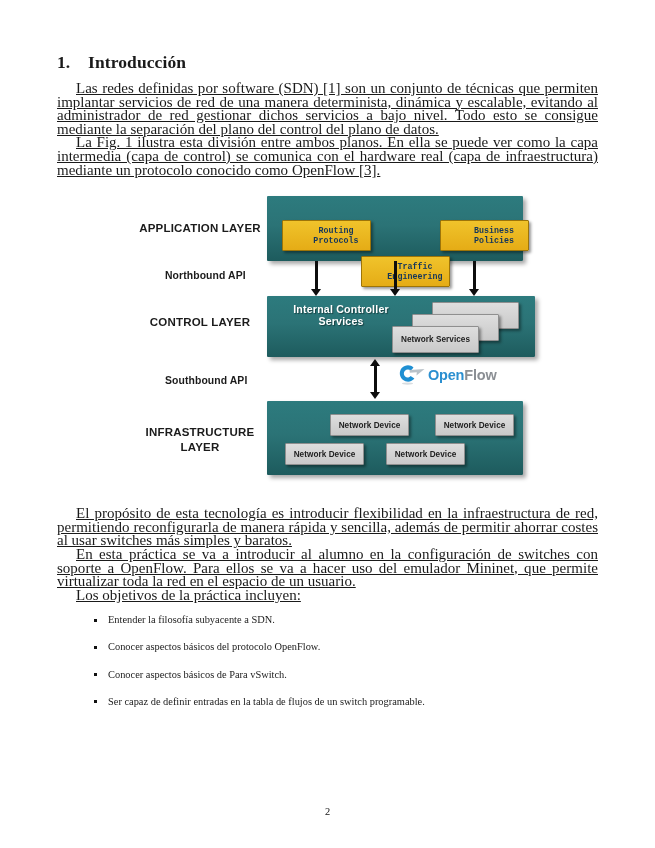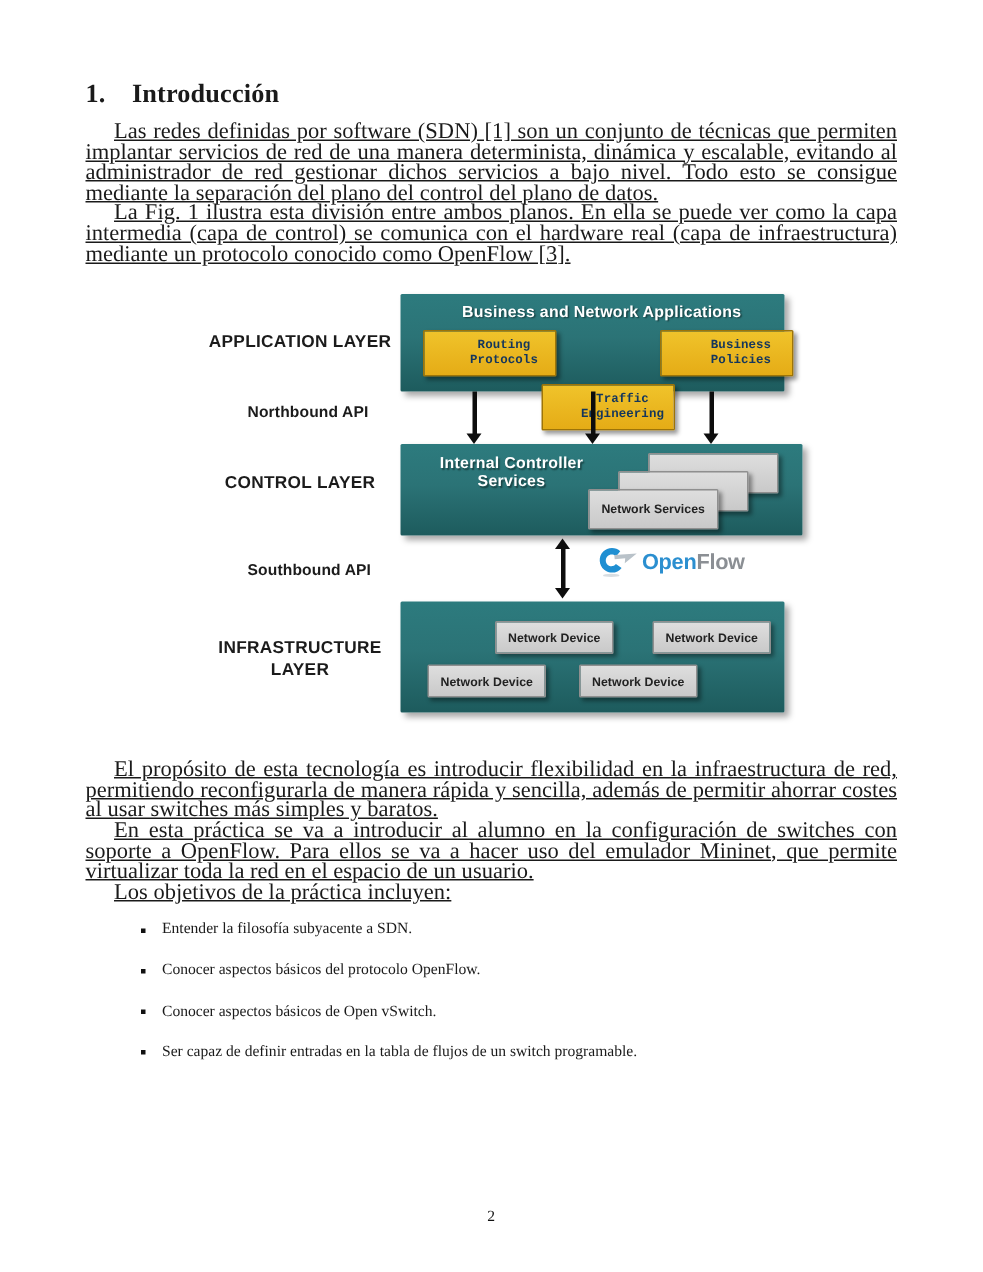--- a/index.html
+++ b/index.html
@@ -238,21 +238,20 @@
     <div class="figure">
 
       <div class="layer-label" style="left:72px; top:36px; width:142px;">APPLICATION LAYER</div>
       <div class="layer-label" style="left:72px; top:130px; width:142px;">CONTROL LAYER</div>
       <div class="layer-label" style="left:72px; top:240px; width:142px;">INFRASTRUCTURE<br>LAYER</div>
 
       <div class="api-label" style="left:108px; top:85px;">Northbound API</div>
       <div class="api-label" style="left:108px; top:190px;">Southbound API</div>
 
       <div class="teal-box" style="left:210px; top:11px; width:256px; height:65px;">
-        <div class="box-title" style="left:41px; top:6px;">Business and Network Applications</div>
         <div class="yellow-box" style="left:15px; top:24px; width:68px; height:29px;">Routing<br>Protocols</div>
         <div class="yellow-box" style="left:94px; top:24px; width:68px; height:29px;margin-top:36px;">Traffic<br>Engineering</div>
         <div class="yellow-box" style="left:173px; top:24px; width:68px; height:29px;">Business<br>Policies</div>
       </div>
 
       <div class="conn" style="left:258px; top:76px; height:31px;"></div>
       <div class="arrow-down" style="left:254px; top:104px;"></div>
       <div class="conn" style="left:337px; top:76px; height:31px;"></div>
       <div class="arrow-down" style="left:333px; top:104px;"></div>
       <div class="conn" style="left:416px; top:76px; height:31px;"></div>
@@ -288,20 +287,20 @@
     </div>
 
     <div style="height:22px;"></div>
     <p class="para">El propósito de esta tecnología es introducir flexibilidad en la infraestructura de red, permitiendo reconfigurarla de manera rápida y sencilla, además de permitir ahorrar costes al usar switches más simples y baratos.</p>
     <p class="para">En esta práctica se va a introducir al alumno en la configuración de switches con soporte a OpenFlow. Para ellos se va a hacer uso del emulador Mininet, que permite virtualizar toda la red en el espacio de un usuario.</p>
     <p class="para">Los objetivos de la práctica incluyen:</p>
 
     <ul class="objectives">
       <li><span class="bullet"></span><span>Entender la filosofía subyacente a SDN.</span></li>
       <li><span class="bullet"></span><span>Conocer aspectos básicos del protocolo OpenFlow.</span></li>
-      <li><span class="bullet"></span><span>Conocer aspectos básicos de Open vSwitch.</span></li>
+      <li><span class="bullet"></span><span>Conocer aspectos básicos de Para vSwitch.</span></li>
       <li><span class="bullet"></span><span>Ser capaz de definir entradas en la tabla de flujos de un switch programable.</span></li>
     </ul>
 
   </div>
 
   <div class="page-number">2</div>
 </div>
 
 </body></html>

